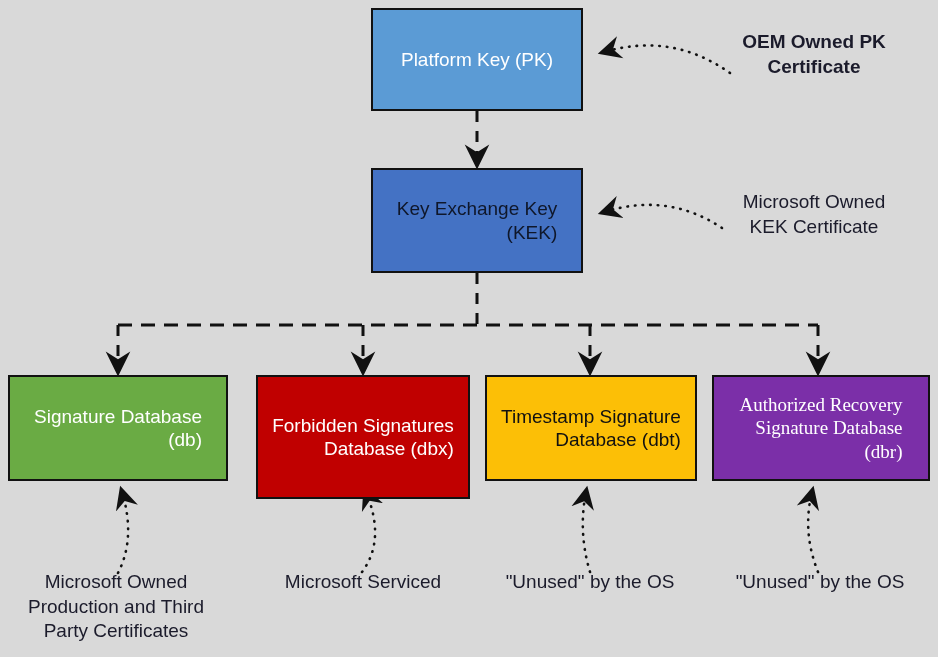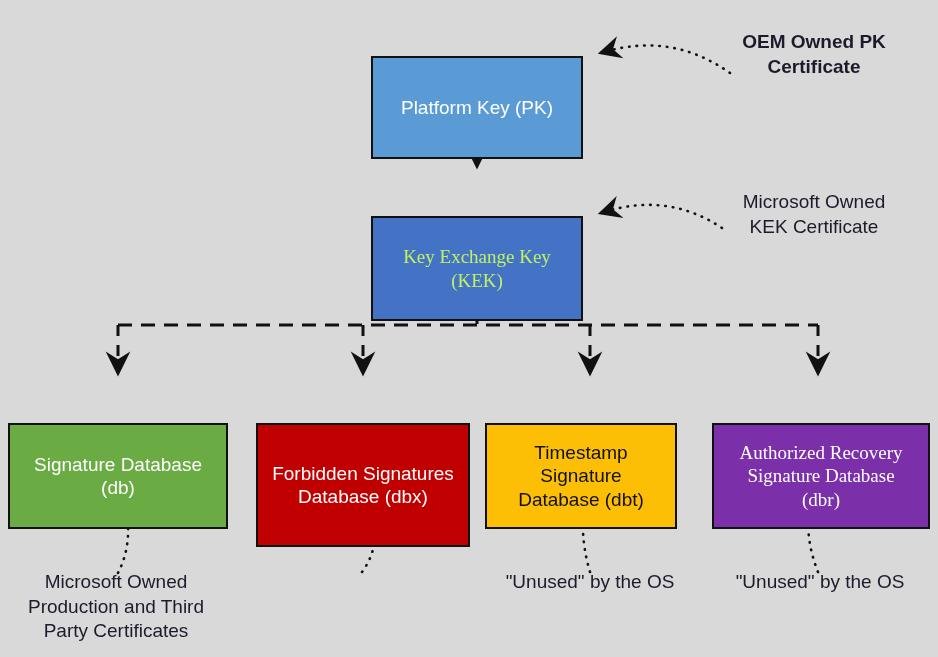--- a/index.html
+++ b/index.html
@@ -27,64 +27,62 @@
     height: 657px;
     pointer-events: none;
   }
   .node {
     position: absolute;
     box-sizing: border-box;
     border: 2px solid #111111;
     display: flex;
     align-items: center;
     justify-content: center;
-    text-align: center;
+    text-align: right;
     line-height: 1.22;
     font-size: 19px;
     white-space: pre-line;
     padding: 0 6px;
-    margin-top: 48px;
   }
   .node-pk {
     left: 371px;
     top: 8px;
     width: 212px;
     height: 103px;
     background: #5b9bd5;
     color: #ffffff;
   }
   .node-kek {
     left: 371px;
     top: 168px;
     width: 212px;
     height: 105px;
     background: #4472c4;
-    color: #bef264;
-    font-family: Liberation Serif, serif;
+    color: #0f172a;
   }
   .node-db {
     left: 8px;
     top: 375px;
     width: 220px;
     height: 106px;
     background: #6aab44;
     color: #ffffff;
   }
   .node-dbx {
     left: 256px;
     top: 375px;
     width: 214px;
     height: 124px;
     background: #c00000;
     color: #ffffff;
   }
   .node-dbt {
     left: 485px;
     top: 375px;
-    width: 192px;
+    width: 212px;
     height: 106px;
     background: #fcbf06;
     color: #111111;
   }
   .node-dbr {
     left: 712px;
     top: 375px;
     width: 218px;
     height: 106px;
     background: #7b2fa8;
@@ -187,18 +185,19 @@
   <div class="annotation ann-pk">OEM Owned PK
 Certificate</div>
 
   <div class="annotation ann-kek">Microsoft Owned
 KEK Certificate</div>
 
   <div class="annotation ann-db">Microsoft Owned
 Production and Third
 Party Certificates</div>
 
+  <div class="annotation ann-dbx">Microsoft Serviced</div>
 
   <div class="annotation ann-dbt">"Unused" by the OS</div>
 
   <div class="annotation ann-dbr">"Unused" by the OS</div>
 
 </div>
 
 </body></html>

